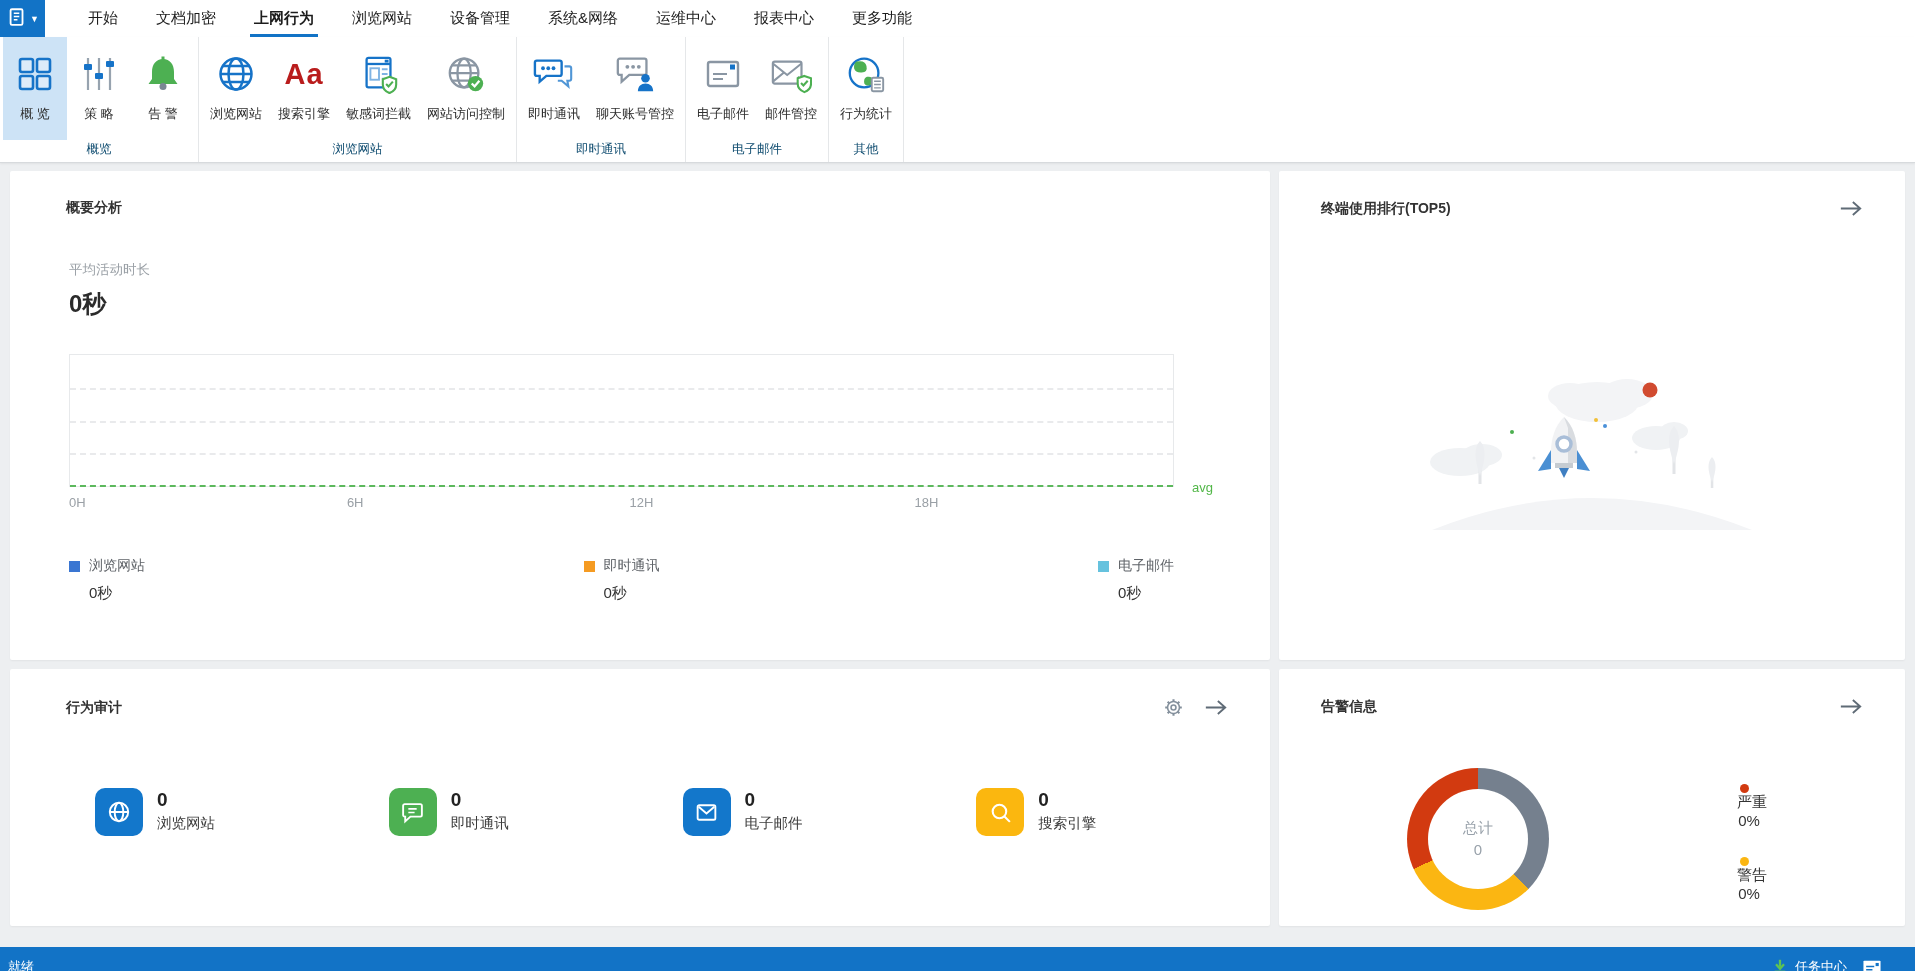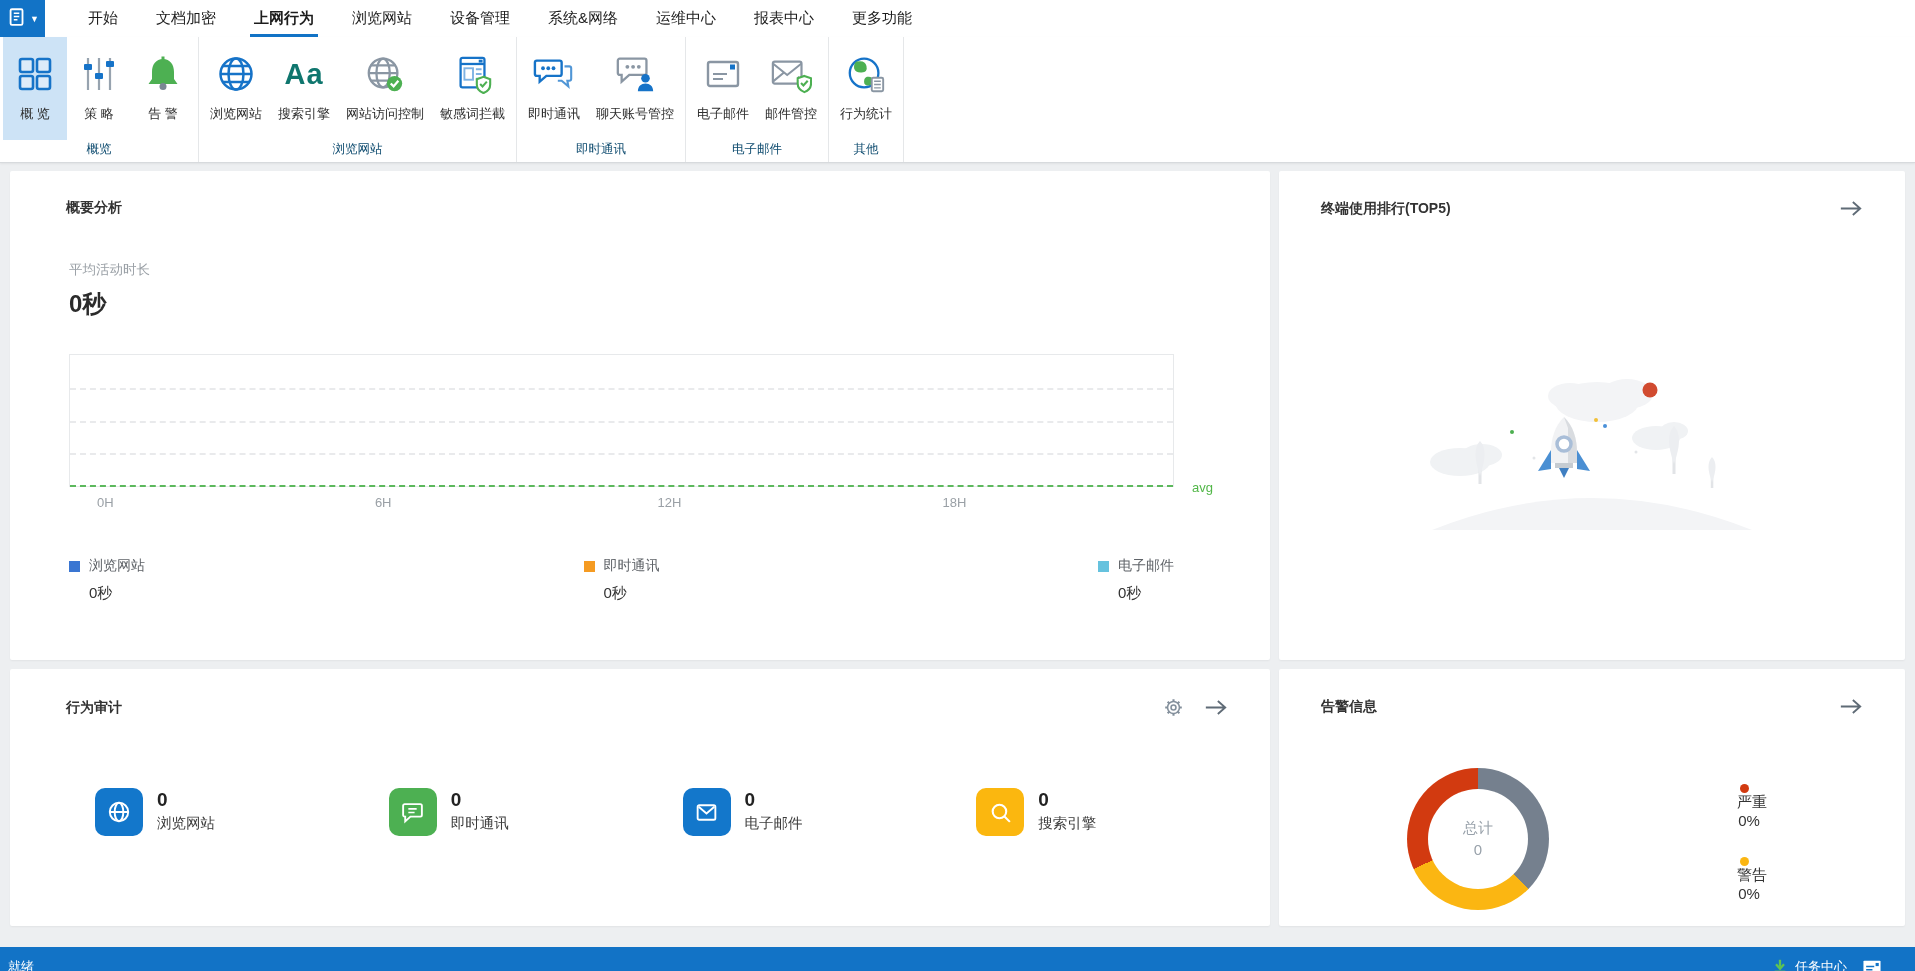--- a/index.html
+++ b/index.html
@@ -23,21 +23,21 @@
     border-bottom:1px solid #d7dadd; box-shadow:0 1px 2px rgba(0,0,0,.06); }
   .rgroup { position:relative; display:flex; align-items:flex-start; padding:0 3px 22px;
     border-right:1px solid #e5e7e9; }
   .glabel { position:absolute; bottom:4px; left:0; right:0; text-align:center;
     font-size:12.5px; color:#0c4a6e; }
   .rbtn { height:103px; min-width:64px; padding:9px 8px 0; display:flex; flex-direction:column;
     align-items:center; cursor:pointer; }
   .rbtn.selected { background:#cde3f6; }
   .ricon { height:56px; display:flex; align-items:center; justify-content:center; }
   .rlabel { margin-top:3px; font-size:13px; color:#2e2e2e; white-space:nowrap; }
-  .aa-glyph { font-size:29px; color:#0f766e; font-weight:bold; letter-spacing:1px; }
+  .aa-glyph { font-size:29px; color:#b91c1c; font-weight:bold; letter-spacing:1px; }
 
   
   .main { flex:1; padding:8px 10px; display:grid; grid-template-columns:1260px 1fr;
     grid-template-rows:489px 257px; gap:9px; }
   .card { background:#fff; border-radius:2px; box-shadow:0 1px 2px rgba(0,0,0,.05);
     position:relative; overflow:hidden; }
   .card-head { display:flex; align-items:center; justify-content:space-between;
     padding:28px 42px 0 56px; }
   .card.rightcol .card-head { padding-left:42px; }
   .card-title { font-size:14px; color:#333;font-weight:bold; }
@@ -47,21 +47,21 @@
   
   .metric { margin:44px 0 0 59px; }
   .metric-label { font-size:13.5px; color:#9aa0a6; }
   .metric-value { margin-top:9px; font-size:24px; font-weight:bold; color:#2b2b2b; }
   .chartwrap { margin:34px 96px 0 59px; position:relative; }
   .chartbox { height:133px; border:1px solid #e7e9eb; position:relative; background:#fff; }
   .gl { position:absolute; left:0; right:0; border-top:2px dashed #e9eaec; }
   .avgline { position:absolute; left:0; right:0; bottom:-1px; border-top:2px dashed #5cb85c; }
   .avglabel { position:absolute; right:-40px; bottom:-9px; color:#52b748; font-size:13px; }
   .xticks { position:relative; height:20px; margin-top:8px; font-size:13px; color:#9aa0a6; }
-  .xticks span { position:absolute; transform:translateX(-50%);margin-left:28px; }
+  .xticks span { position:absolute; transform:translateX(-50%); }
   .xticks span:first-child { transform:none; }
   .sum-legend { display:flex; justify-content:space-between; margin:42px 96px 0 59px; }
   .sl-item { }
   .sl-top { display:flex; align-items:center; }
   .sl-sq { width:11px; height:11px; display:inline-block; }
   .sl-label { margin-left:9px; font-size:14px; color:#5f6368; }
   .sl-val { margin-left:20px; margin-top:9px; font-size:15px; color:#333; }
 
   
   .empty-illus { display:flex; justify-content:center; margin-top:142px; }
@@ -178,44 +178,44 @@
     </div>
     <div class="rbtn">
       <span class="ricon">
         <span class="aa-glyph">Aa</span>
       </span>
       <span class="rlabel">搜索引擎</span>
     </div>
     <div class="rbtn">
       <span class="ricon">
         <svg width="42" height="40" viewBox="0 0 44 40">
-            <g fill="none" stroke="#8a96a3" stroke-width="2.4">
-              <circle cx="20" cy="19" r="15"></circle>
-              <ellipse cx="20" cy="19" rx="7" ry="15"></ellipse>
-              <path d="M5 19h30M7 11h26M7 27h26"></path>
-            </g>
-            <circle cx="32" cy="30" r="8" fill="#4db052"></circle>
-            <path d="M28 30l3 3 5-6" fill="none" stroke="#fff" stroke-width="2.4"></path>
-          </svg>
-      </span>
-      <span class="rlabel">网站访问控制</span>
-    </div>
-    <div class="rbtn">
-      <span class="ricon">
-        <svg width="42" height="40" viewBox="0 0 44 40">
             <rect x="9" y="3" width="25" height="31" rx="2" fill="none" stroke="#1673c8" stroke-width="2.4"></rect>
             <path d="M9 9.5h25" stroke="#1673c8" stroke-width="2.4"></path>
             <rect x="28" y="5" width="4" height="3" fill="#1673c8"></rect>
             <rect x="13" y="14" width="9" height="12" fill="none" stroke="#7fb3e3" stroke-width="2"></rect>
             <path d="M25 15h6M25 20h6M25 25h4" stroke="#7fb3e3" stroke-width="2"></path>
             <path d="M33 23l7 2.5v5.5c0 4.5-3 7.5-7 9-4-1.5-7-4.5-7-9v-5.5z" fill="#fff" stroke="#4db052" stroke-width="2.2"></path>
             <path d="M29.5 30.5l2.5 2.5 4.5-5" fill="none" stroke="#4db052" stroke-width="2.2"></path>
           </svg>
       </span>
       <span class="rlabel">敏感词拦截</span>
+    </div>
+    <div class="rbtn">
+      <span class="ricon">
+        <svg width="42" height="40" viewBox="0 0 44 40">
+            <g fill="none" stroke="#8a96a3" stroke-width="2.4">
+              <circle cx="20" cy="19" r="15"></circle>
+              <ellipse cx="20" cy="19" rx="7" ry="15"></ellipse>
+              <path d="M5 19h30M7 11h26M7 27h26"></path>
+            </g>
+            <circle cx="32" cy="30" r="8" fill="#4db052"></circle>
+            <path d="M28 30l3 3 5-6" fill="none" stroke="#fff" stroke-width="2.4"></path>
+          </svg>
+      </span>
+      <span class="rlabel">网站访问控制</span>
     </div>
     <div class="glabel">浏览网站</div>
   </div>
 
   <div class="rgroup">
     <div class="rbtn">
       <span class="ricon">
         <svg width="42" height="40" viewBox="0 0 44 40">
             <path d="M33 12h5a2 2 0 012 2v11a2 2 0 01-2 2h-2l1 6-7-6h-4" fill="none" stroke="#1673c8" stroke-width="2.2" opacity="0.75"></path>
             <path d="M4 6h24a2 2 0 012 2v12a2 2 0 01-2 2H14l-7 6v-6H4a2 2 0 01-2-2V8a2 2 0 012-2z" fill="#fff" stroke="#1673c8" stroke-width="2.5"></path>

